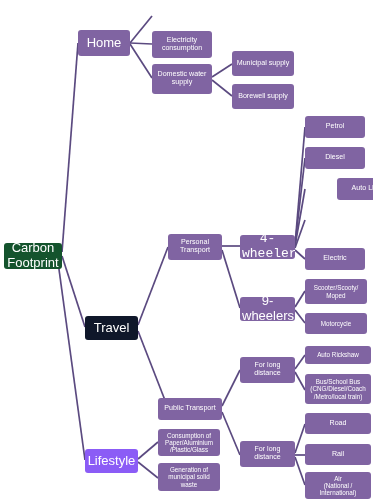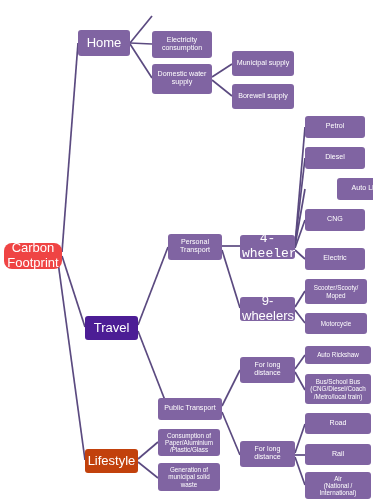--- a/index.html
+++ b/index.html
@@ -37,23 +37,23 @@
     padding: 1px 2px;
     overflow: hidden;
     z-index: 2;
   }
   .node span {
     display: block;
     width: 100%;
     white-space: pre-line;
   }
   .n-purple { background: #8064a2; }
-  .n-red    { background: #ef4444; border-radius: 8px; }
-  .n-blue   { background: #4c1d95; }
-  .n-green  { background: #c2410c; }
+  .n-red    { background: #14532d; }
+  .n-blue   { background: #0f172a; }
+  .n-green  { background: #8b5cf6; }
 
   .fs-7  { font-size: 6.3px; }
   .fs-8  { font-size: 7.1px; }
   .fs-85 { font-size: 13px; }
 </style>
 </head>
 <body>
 
 <div id="diagram">
 
@@ -145,23 +145,20 @@
 
   <div class="node n-purple fs-8" style="left:305px; top:116px; width:60px; height:22px;">
     <span>Petrol</span>
   </div>
   <div class="node n-purple fs-8" style="left:305px; top:147px; width:60px; height:22px;">
     <span>Diesel</span>
   </div>
   <div class="node n-purple fs-8" style="left:305px; top:178px; width:60px; height:22px;margin-left:32px;">
     <span>Auto LPG</span>
   </div>
-  <div class="node n-purple fs-8" style="left:305px; top:209px; width:60px; height:22px;">
-    <span>CNG</span>
-  </div>
   <div class="node n-purple fs-8" style="left:305px; top:248px; width:60px; height:22px;">
     <span>Electric</span>
   </div>
 
   <div class="node n-purple fs-7" style="left:305px; top:279px; width:62px; height:25px;">
     <span>Scooter/Scooty/
 Moped</span>
   </div>
   <div class="node n-purple fs-7" style="left:305px; top:313px; width:62px; height:21px;">
     <span>Motorcycle</span>

